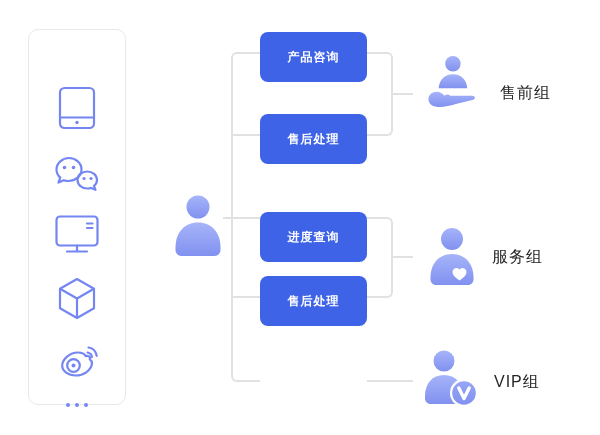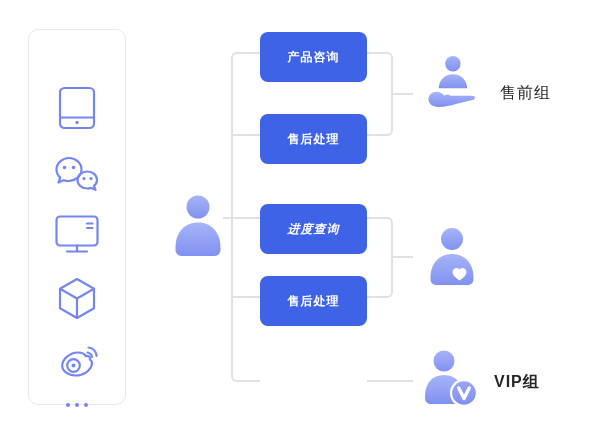--- a/index.html
+++ b/index.html
@@ -30,36 +30,36 @@
   }
   .br1 { top:52px; height:84px; }
   .br2 { top:217px; height:81px; }
 
   .btn {
     position:absolute; left:260px; width:107px; height:50px;
     background:var(--button-bg,#3e63e6); border-radius:8px;
     color:var(--button-text,#ffffff); font-size:12px; font-weight:600; letter-spacing:1px;
     display:flex; align-items:center; justify-content:center; cursor:pointer;
   }
-  .btn-1 { top:32px; } .btn-2 { top:114px; } .btn-3 { top:204px;font-style:italic; }
+  .btn-1 { top:32px; } .btn-2 { top:114px; } .btn-3 { top:212px; }
   .btn-4 { top:276px; } .btn-5 { top:360px; }
 
   .person { position:absolute; left:174px; top:194px; line-height:0; }
 
   .group-icon { position:absolute; line-height:0; }
   .gi-1 { left:424px; top:55px; }
   .gi-2 { left:426px; top:227px; }
   .gi-3 { left:423px; top:350px; }
   .group-label {
     position:absolute; transform:translateY(-50%);
     font-size:16px; color:var(--label-text,#262626); letter-spacing:1px; white-space:nowrap;
   }
   .gl-1 { left:492px; top:93px;margin-left:8px; }
   .gl-2 { left:492px; top:257px; }
-  .gl-3 { left:494px; top:382px;font-weight:bold; }
+  .gl-3 { left:494px; top:382px; }
 </style>
 </head>
 <body>
 
 <div class="canvas">
 
   <svg width="0" height="0" style="position:absolute" aria-hidden="true">
     <defs>
       <linearGradient id="figGrad" x1="0" y1="0" x2="0" y2="1">
         <stop offset="0" stop-color="#A6B4F9"></stop>
@@ -155,20 +155,21 @@
   </div>
   <span class="group-label gl-1">售前组</span>
 
   <div class="group-icon gi-2">
     <svg width="52" height="58" viewBox="0 0 52 58">
       <circle cx="26" cy="12" r="11" fill="url(#figGrad)"></circle>
       <path d="M26 27 C39 27 47.5 36.5 47.5 50.5 L47.5 52.5 C47.5 55.5 45 58 42 58 L10 58 C7 58 4.5 55.5 4.5 52.5 L4.5 50.5 C4.5 36.5 13 27 26 27 Z" fill="url(#figGrad)"></path>
       <path d="M33.5 53.5 C29 50.5 26.5 48 26.5 45 C26.5 42.7 28.3 41 30.5 41 C31.9 41 33 41.7 33.5 42.8 C34 41.7 35.1 41 36.5 41 C38.7 41 40.5 42.7 40.5 45 C40.5 48 38 50.5 33.5 53.5 Z" fill="#ffffff"></path>
     </svg>
   </div>
+  <span class="group-label gl-2">服务组</span>
 
   <div class="group-icon gi-3">
     <svg width="57" height="58" viewBox="0 0 57 58">
       <circle cx="21" cy="11" r="10.5" fill="url(#figGrad)"></circle>
       <path d="M21 25 C32.5 25 40 33.5 40 46 L40 48.5 C40 51.5 37.5 54 34.5 54 L7.5 54 C4.5 54 2 51.5 2 48.5 L2 46 C2 33.5 9.5 25 21 25 Z" fill="url(#figGrad)"></path>
       <circle cx="41" cy="43" r="14" fill="#ffffff"></circle>
       <circle cx="41" cy="43" r="11.8" fill="url(#figGradB)"></circle>
       <path d="M35.8 38 L41 48.5 L46.2 38" stroke="#ffffff" stroke-width="3.4" fill="none" stroke-linecap="round" stroke-linejoin="round"></path>
     </svg>
   </div>

